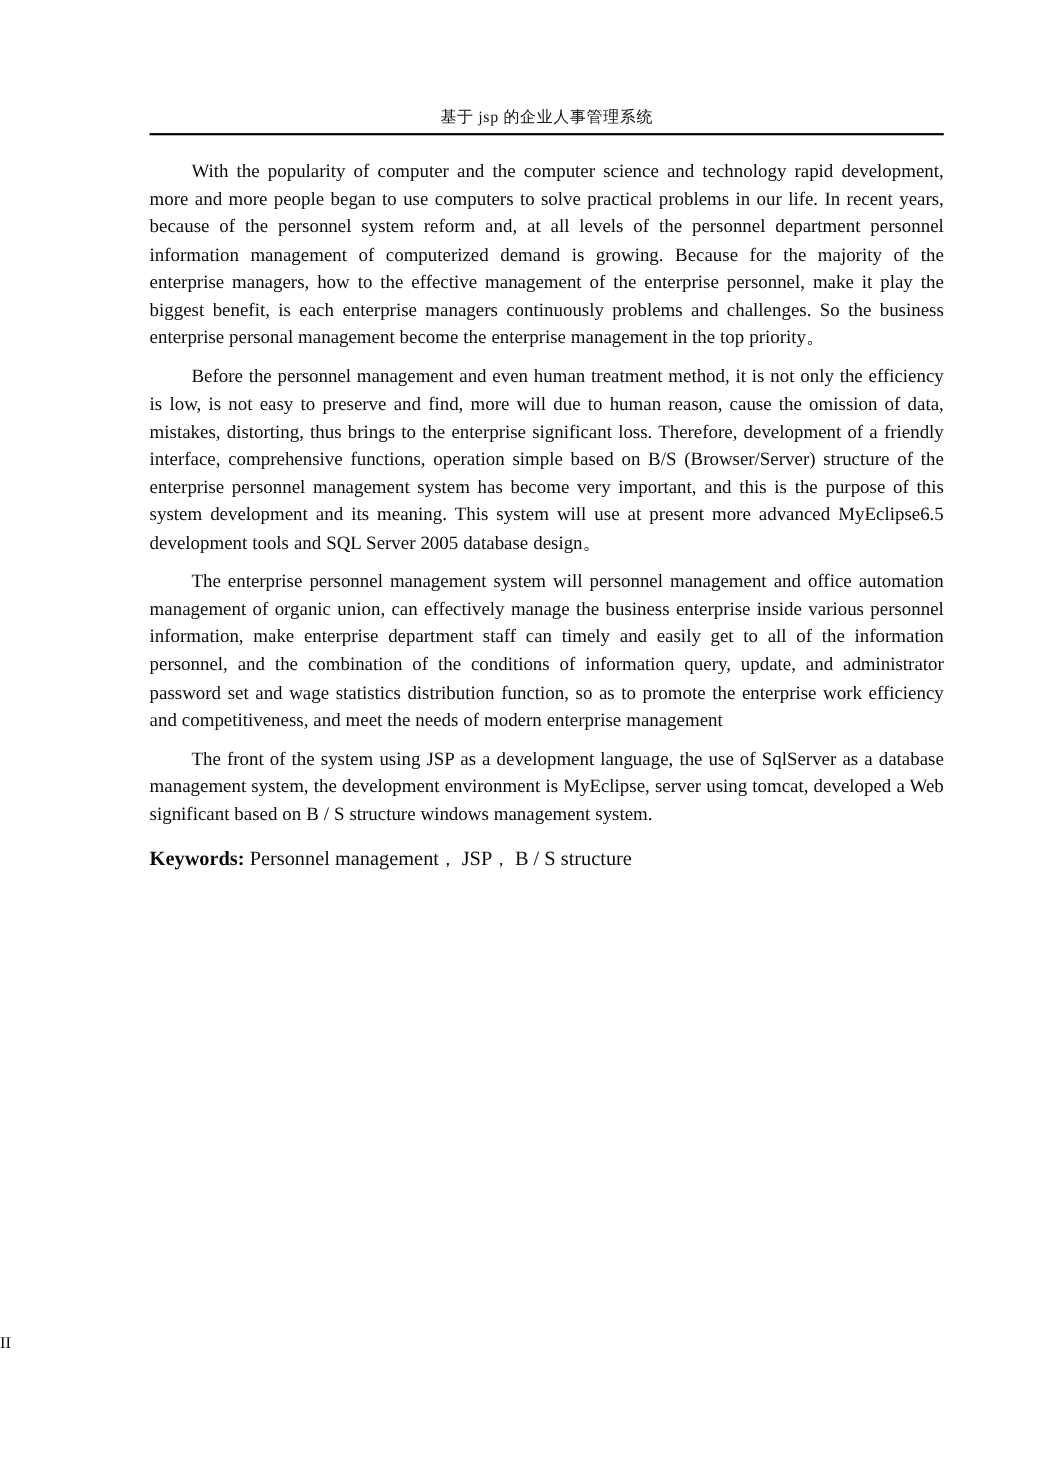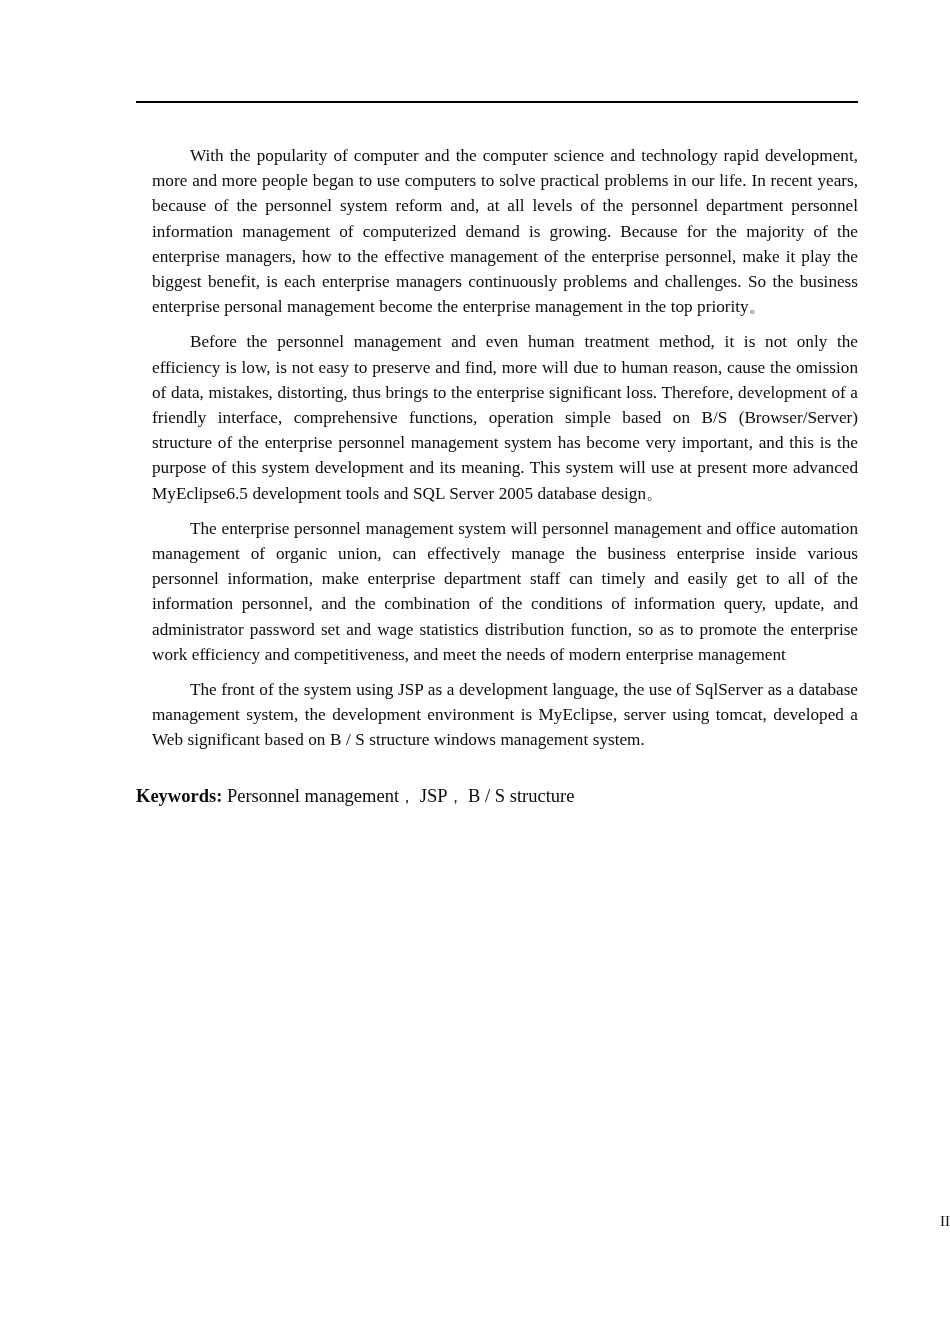--- a/index.html
+++ b/index.html
@@ -56,35 +56,35 @@
   .doc-title {
     text-align: center;
     font-size: 25px;
     font-weight: 400;
     line-height: 1.3;
     margin: 0 0 21px 0;
     letter-spacing: 0.3px;
   }
 
   p.para {
-    margin: 0 0 10px 16px;
+    margin: 0 0 10px 0;
     font-size: 17.2px;
     line-height: 25.2px;
     text-align: justify;
     text-justify: inter-word;
     text-indent: 38px;
     word-spacing: 0.2px;
   }
 
   p.para:last-of-type {
     margin-bottom: 0;
   }
 
   .keywords {
-    margin: 30px 0 0 0;
+    margin: 15px 0 0 0;
     font-size: 18.5px;
     line-height: 26px;
     text-align: left;
     text-indent: 0;
   }
 
   .keywords .kw-label {
     font-weight: bold;
   }
 
@@ -92,32 +92,33 @@
     font-family: "DejaVu Sans", sans-serif;
     font-size: 16px;
   }
 
   
   .footer {
     position: absolute;
     left: 0;
     right: 0;
     top: 1212px;
-    text-align: right;
+    text-align: left;
     font-size: 15px;
     line-height: 1.2;
     color: #111111;
   }
 </style>
 </head>
 <body>
 
 <div class="page">
 
   <div class="header-zone">
+    <div class="header-title">基于 jsp 的企业人事管理系统</div>
     <div class="header-rule"></div>
   </div>
 
   <div class="content">
 
 
     <p class="para">With the popularity of computer and the computer science and technology rapid development, more and more people began to use computers to solve practical problems in our life. In recent years, because of the personnel system reform and, at all levels of the personnel department personnel information management of computerized demand is growing. Because for the majority of the enterprise managers, how to the effective management of the enterprise personnel, make it play the biggest benefit, is each enterprise managers continuously problems and challenges. So the business enterprise personal management become the enterprise management in the top priority。</p>
 
     <p class="para">Before the personnel management and even human treatment method, it is not only the efficiency is low, is not easy to preserve and find, more will due to human reason, cause the omission of data, mistakes, distorting, thus brings to the enterprise significant loss. Therefore, development of a friendly interface, comprehensive functions, operation simple based on B/S (Browser/Server) structure of the enterprise personnel management system has become very important, and this is the purpose of this system development and its meaning. This system will use at present more advanced MyEclipse6.5 development tools and SQL Server 2005 database design。</p>
 

